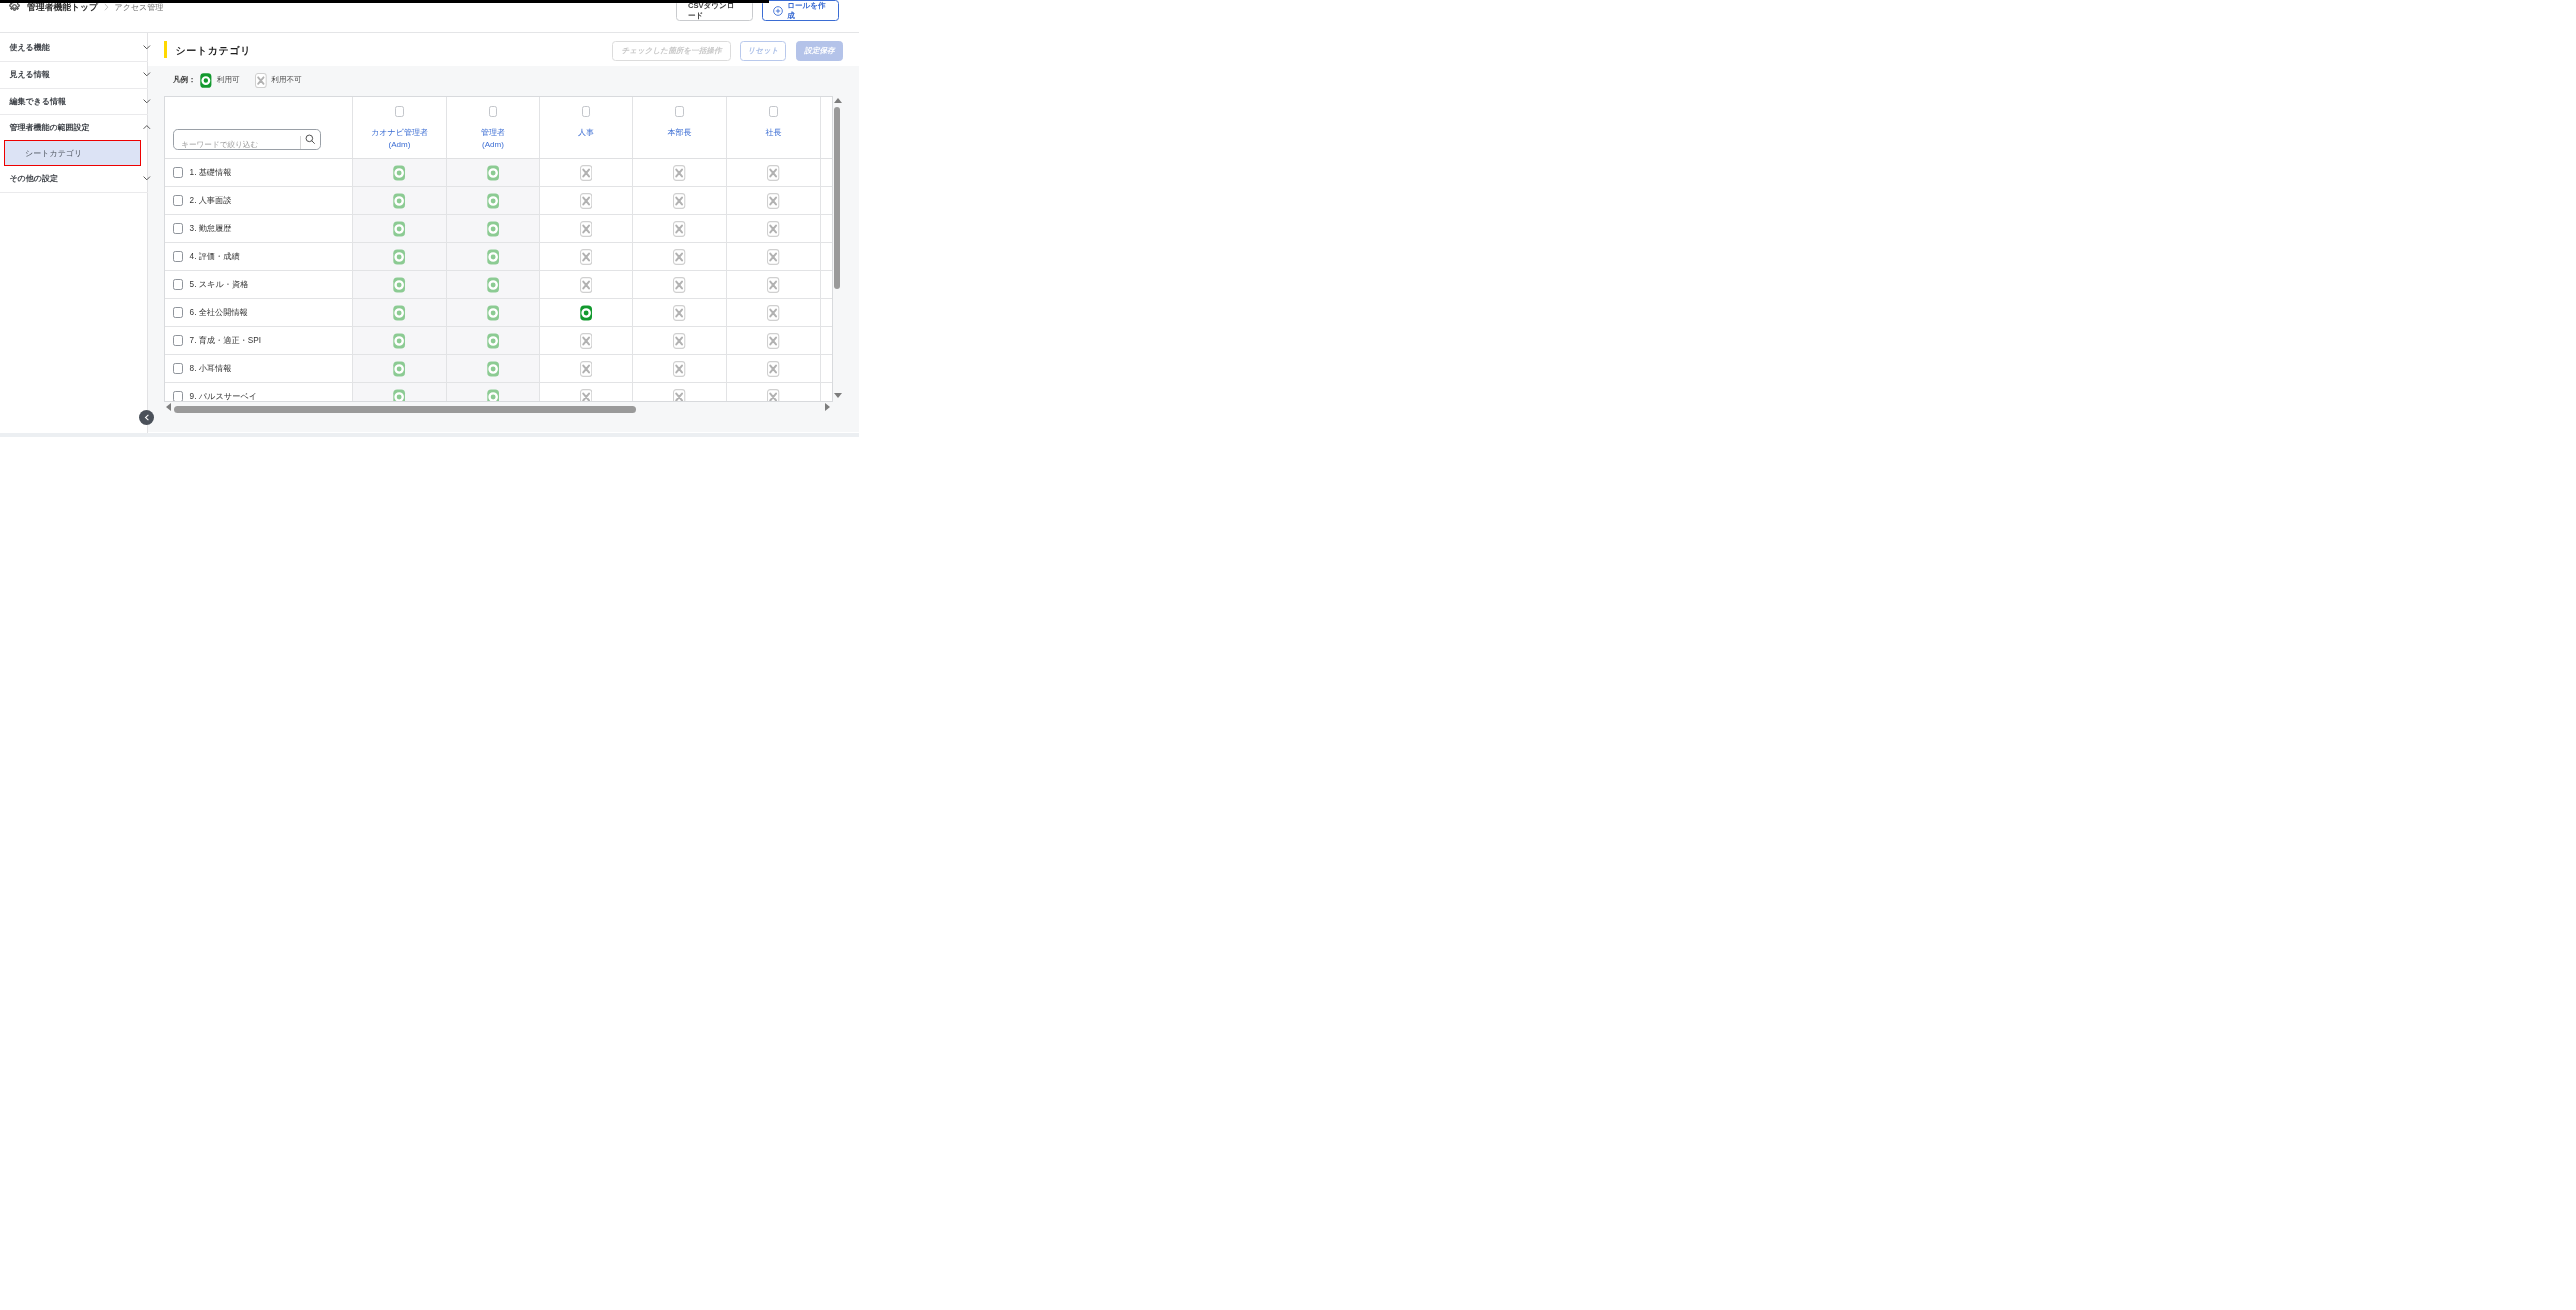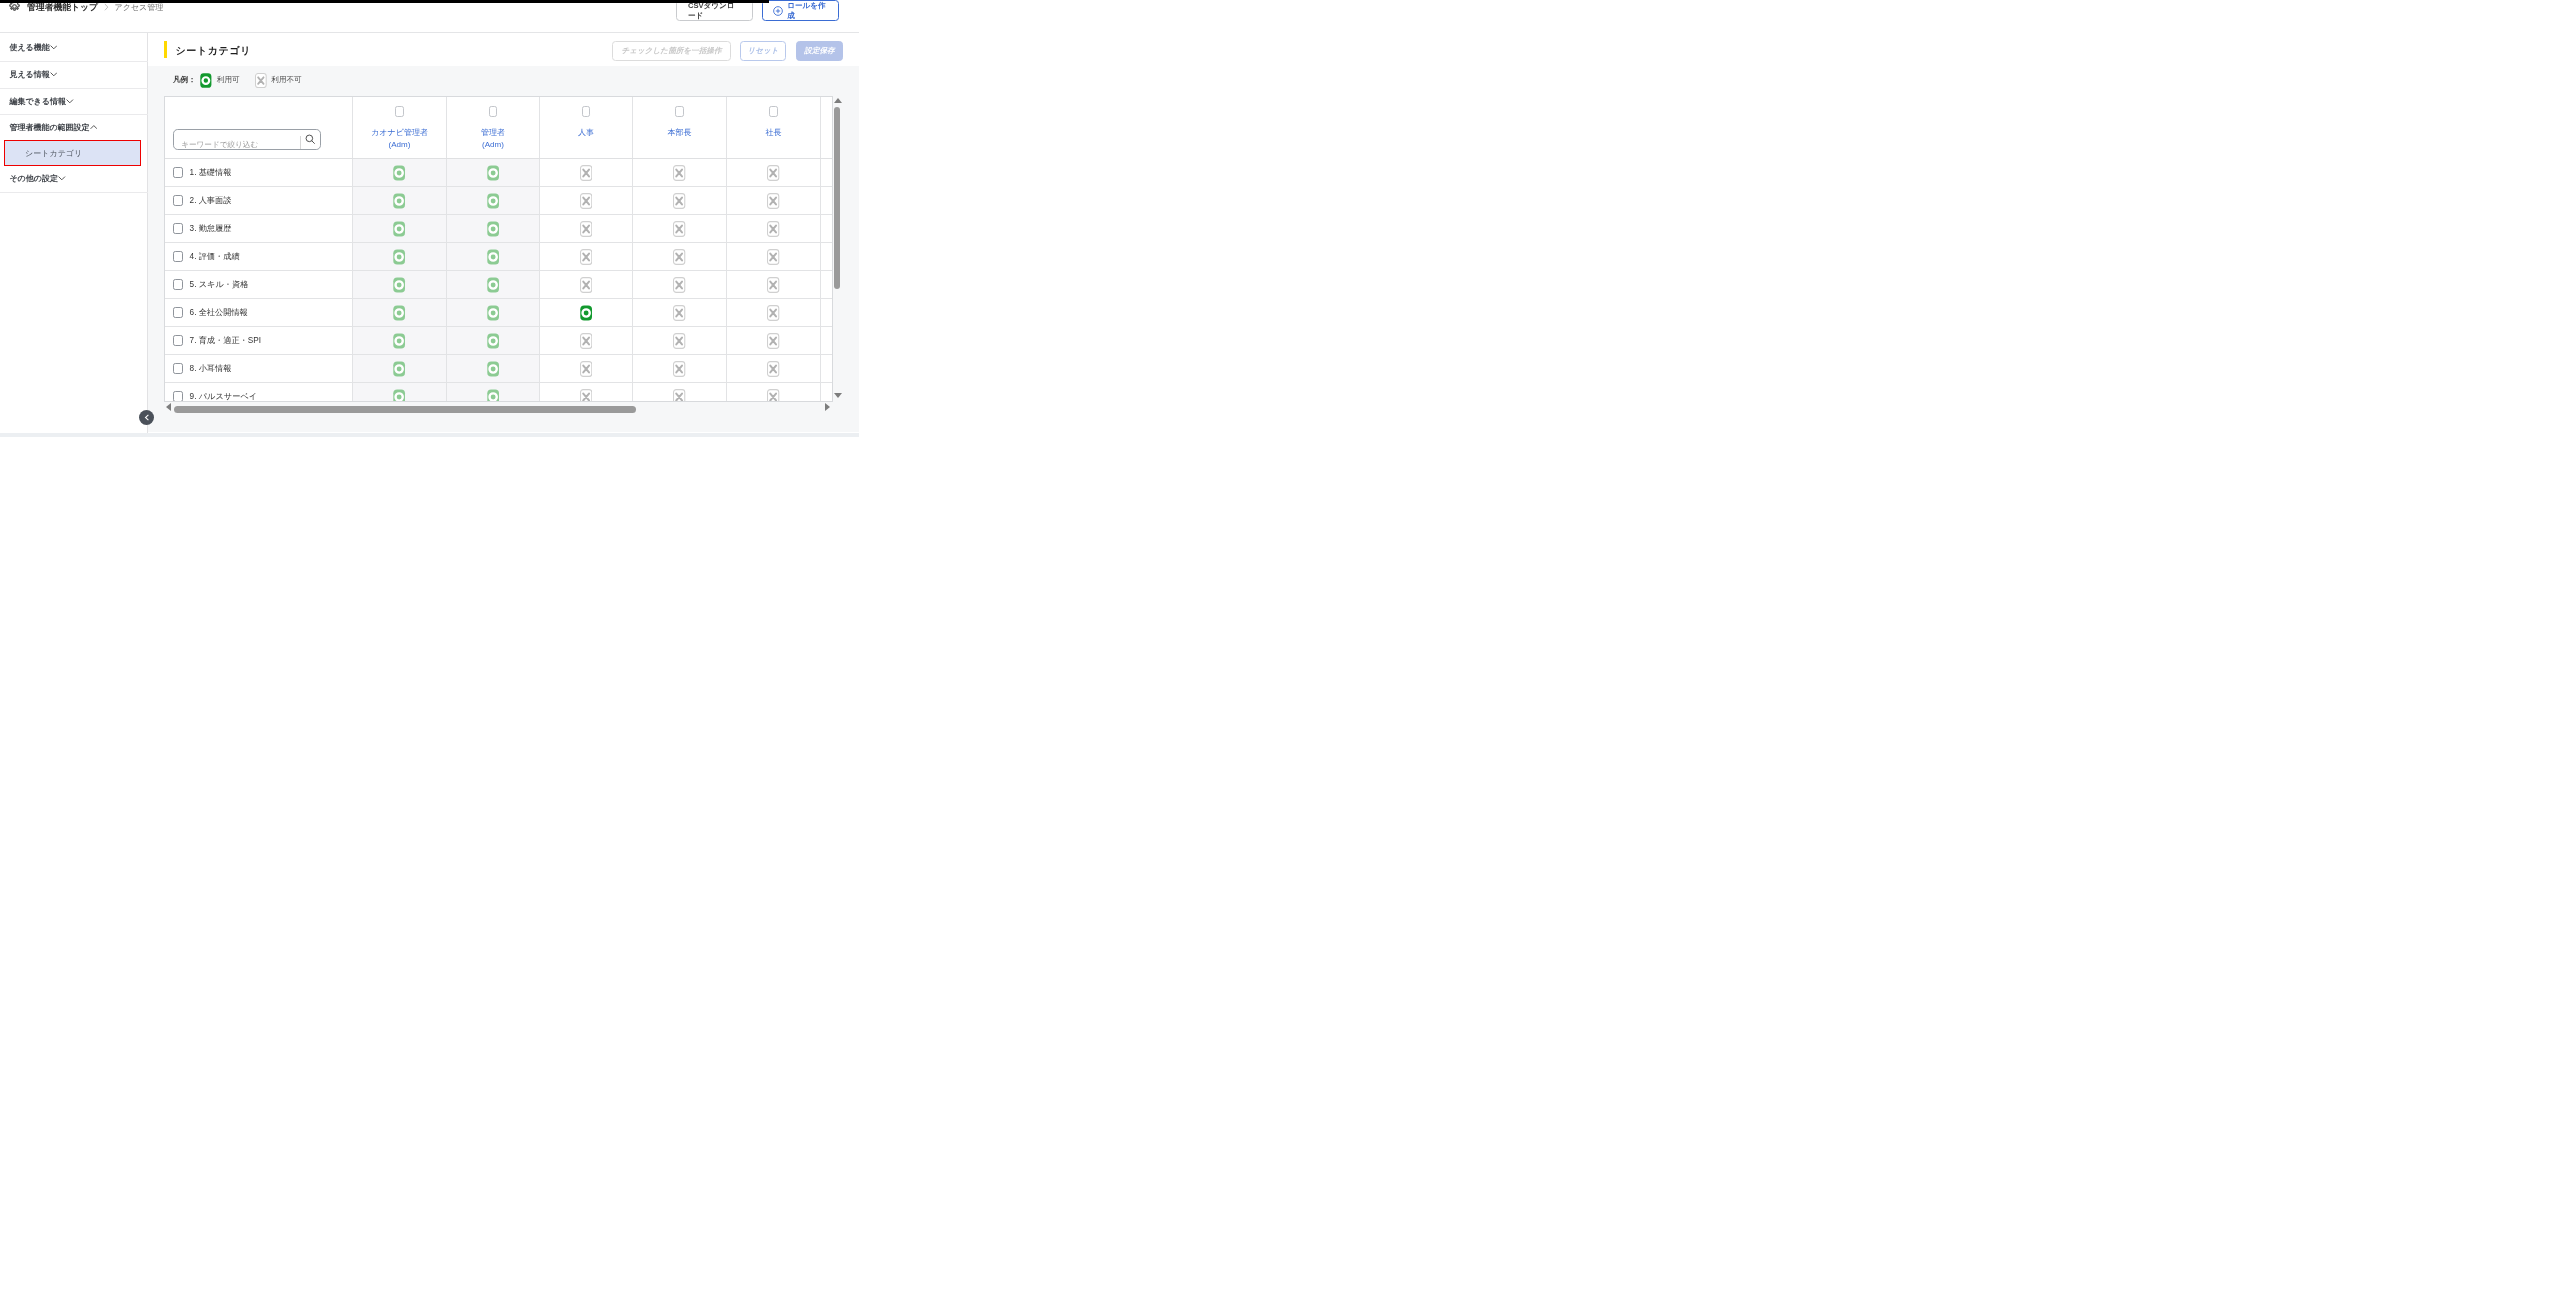--- a/index.html
+++ b/index.html
@@ -21,21 +21,21 @@
   .topbar-right { margin-left:auto; display:flex; gap:8.2px; padding-right:20.5px; }
   .tb-btn { height:21px; border-radius:3.5px; display:flex; align-items:center; justify-content:center;
             gap:4.1px; font-size:7.6px; font-weight:bold; background:#fff; cursor:pointer; padding:0 10.6px; }
   .csv-btn { border:0.9px solid #c9cbce; color:#3f3f3f; width:77px; }
   .role-btn { border:0.9px solid #3a6cd3; color:#3a6cd3; width:77px; }
 
   
   .sidebar { position:absolute; left:0; top:33px; width:148px; height:400px; background:#fff;
              border-right:0.6px solid #e2e2e4; z-index:10; }
   .sb-item { position:absolute; left:0; width:160px; height:26px; display:flex; align-items:center;
-             justify-content:flex-start; padding:0 9.4px; font-size:8px; font-weight:bold; color:#3e4248; cursor:pointer; }
+             justify-content:space-between; padding:0 9.4px; font-size:8px; font-weight:bold; color:#3e4248; cursor:pointer; }
   .sb-div { position:absolute; left:0; width:148px; height:0; border-top:0.6px solid #eaeaec; }
   .sb-sub { position:absolute; left:4.1px; top:107px; width:137px; height:26px; background:#dce3f5;
             border:1.8px solid #ee0000; display:flex; align-items:center; padding-left:20px;
             font-size:8px; color:#4d545e; cursor:pointer; }
 
   
   .content { position:absolute; left:148px; top:33px; width:711px; height:400px; background:#fff; }
   .gray-area { position:absolute; left:0; top:33px; width:711px; height:366px; background:#f6f7f8; }
 
   .title-row { position:absolute; left:0; top:0; width:711px; height:33px; background:#fff; }

